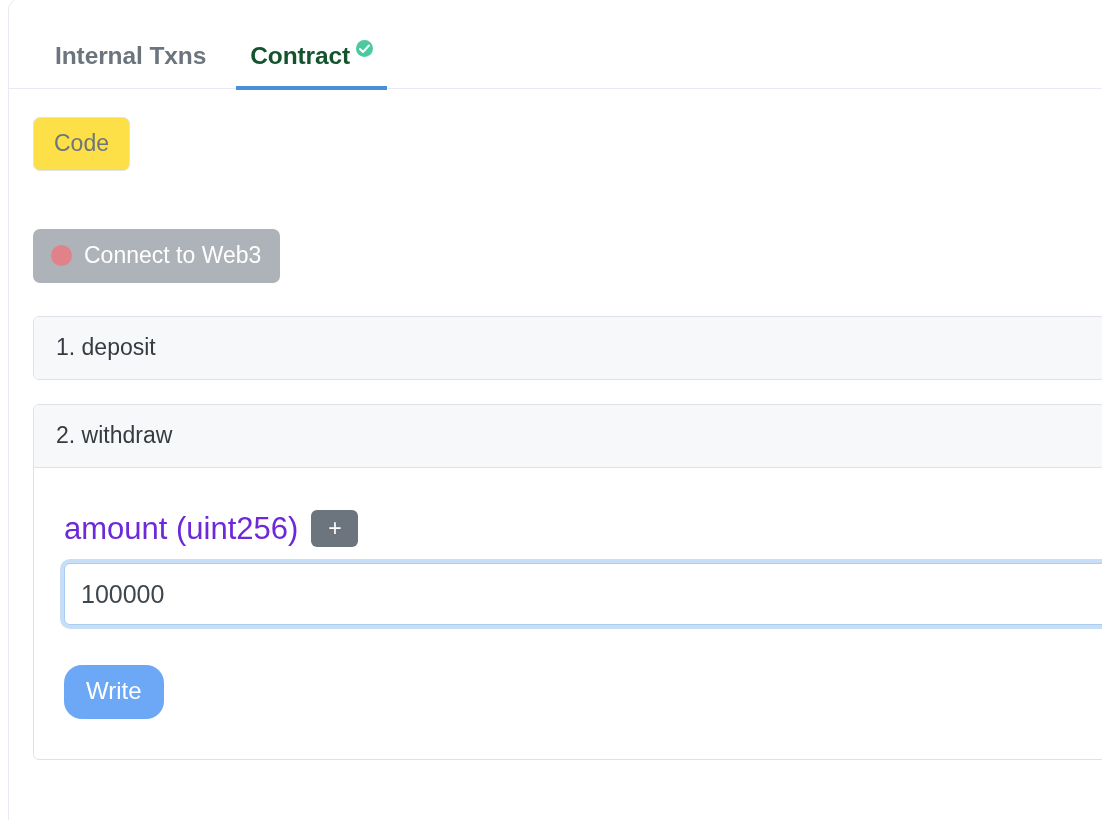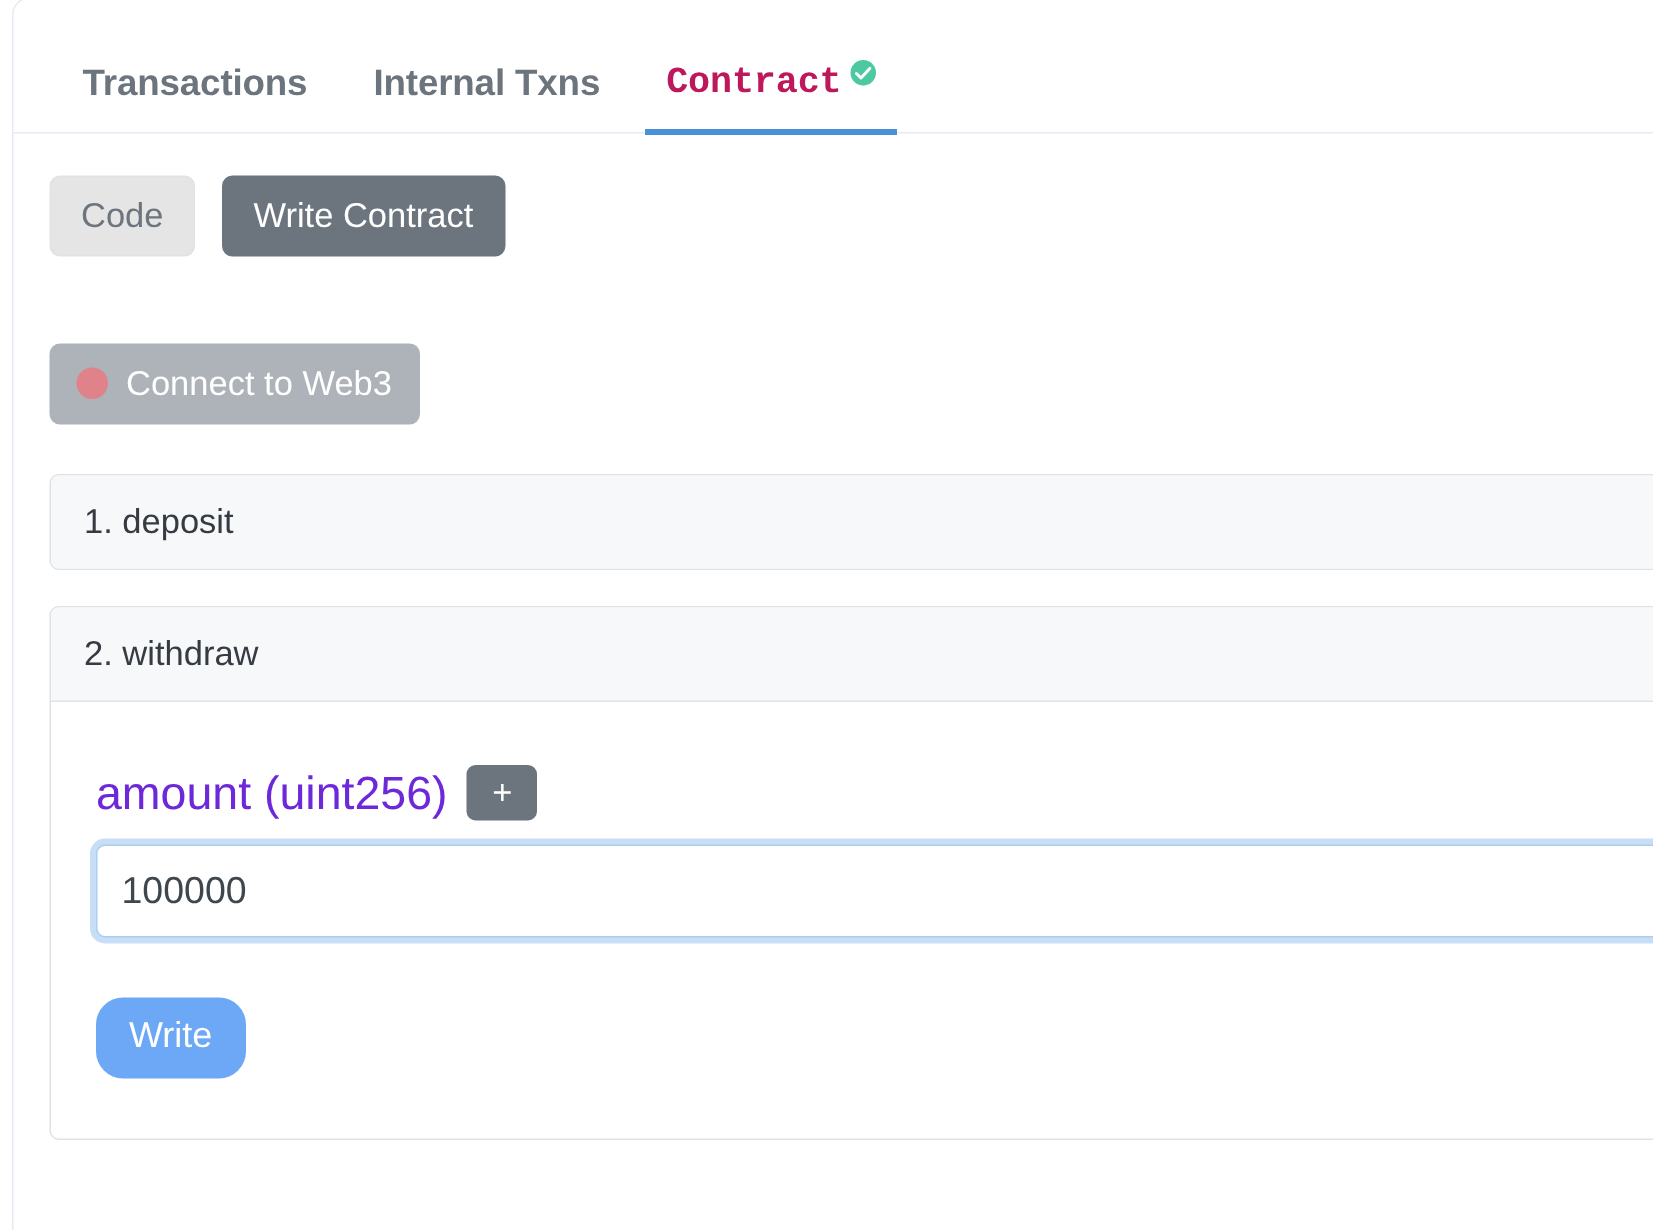--- a/index.html
+++ b/index.html
@@ -57,22 +57,21 @@
     padding: 0 22px;
     font-size: 24.5px;
     font-weight: bold;
     color: #6c757d;
     letter-spacing: -0.1px;
     cursor: pointer;
     white-space: nowrap;
     align-self: flex-start;
   }
   .tab.active {
-    color: #be185d;
-    font-family: Liberation Mono, monospace;
+    color: #14532d;
   }
   .tab.active::after {
     content: "";
     position: absolute;
     left: 8px;
     right: 8px;
     bottom: -1px;
     height: 4px;
     background: #4a90d9;
   }
@@ -102,21 +101,21 @@
     align-items: center;
     margin-bottom: 0;
   }
   .seg-btn {
     font-family: "Liberation Sans", sans-serif;
     font-size: 23px;
     line-height: 1;
     padding: 14px 20px 15px 20px;
     border-radius: 7px;
     border: 1px solid #dfe3e8;
-    background: #e5e5e5;
+    background: #fde047;
     color: #6c757d;
     cursor: pointer;
     white-space: nowrap;
   }
   .seg-btn.active {
     background: #6c757d;
     border-color: #6c757d;
     color: #ffffff;
   }
 
@@ -226,23 +225,20 @@
 </style>
 </head>
 <body>
 
 <div class="page">
   <div class="card-shell">
 
     <div class="tabbar">
       <div class="tabs">
 
-        <div class="tab">
-          <span>Transactions</span>
-        </div>
 
         <div class="tab">
           <span>Internal Txns</span>
         </div>
 
         <div class="tab active">
           <span>Contract</span>
           <span class="badge">
             <svg width="11" height="10" viewBox="0 0 11 10">
               <path d="M1 5 L4 8 L10 1.5" stroke="#ffffff" stroke-width="2" fill="none" stroke-linecap="round" stroke-linejoin="round"></path>
@@ -251,21 +247,20 @@
         </div>
 
 
       </div>
     </div>
 
     <div class="body-area">
 
       <div class="btn-row">
         <button class="seg-btn">Code</button>
-        <button class="seg-btn active">Write Contract</button>
       </div>
 
       <div class="connect-wrap">
         <button class="connect-btn">
           <span class="dot"></span>
           <span>Connect to Web3</span>
         </button>
       </div>
 
       <div class="fn-card collapsed">

